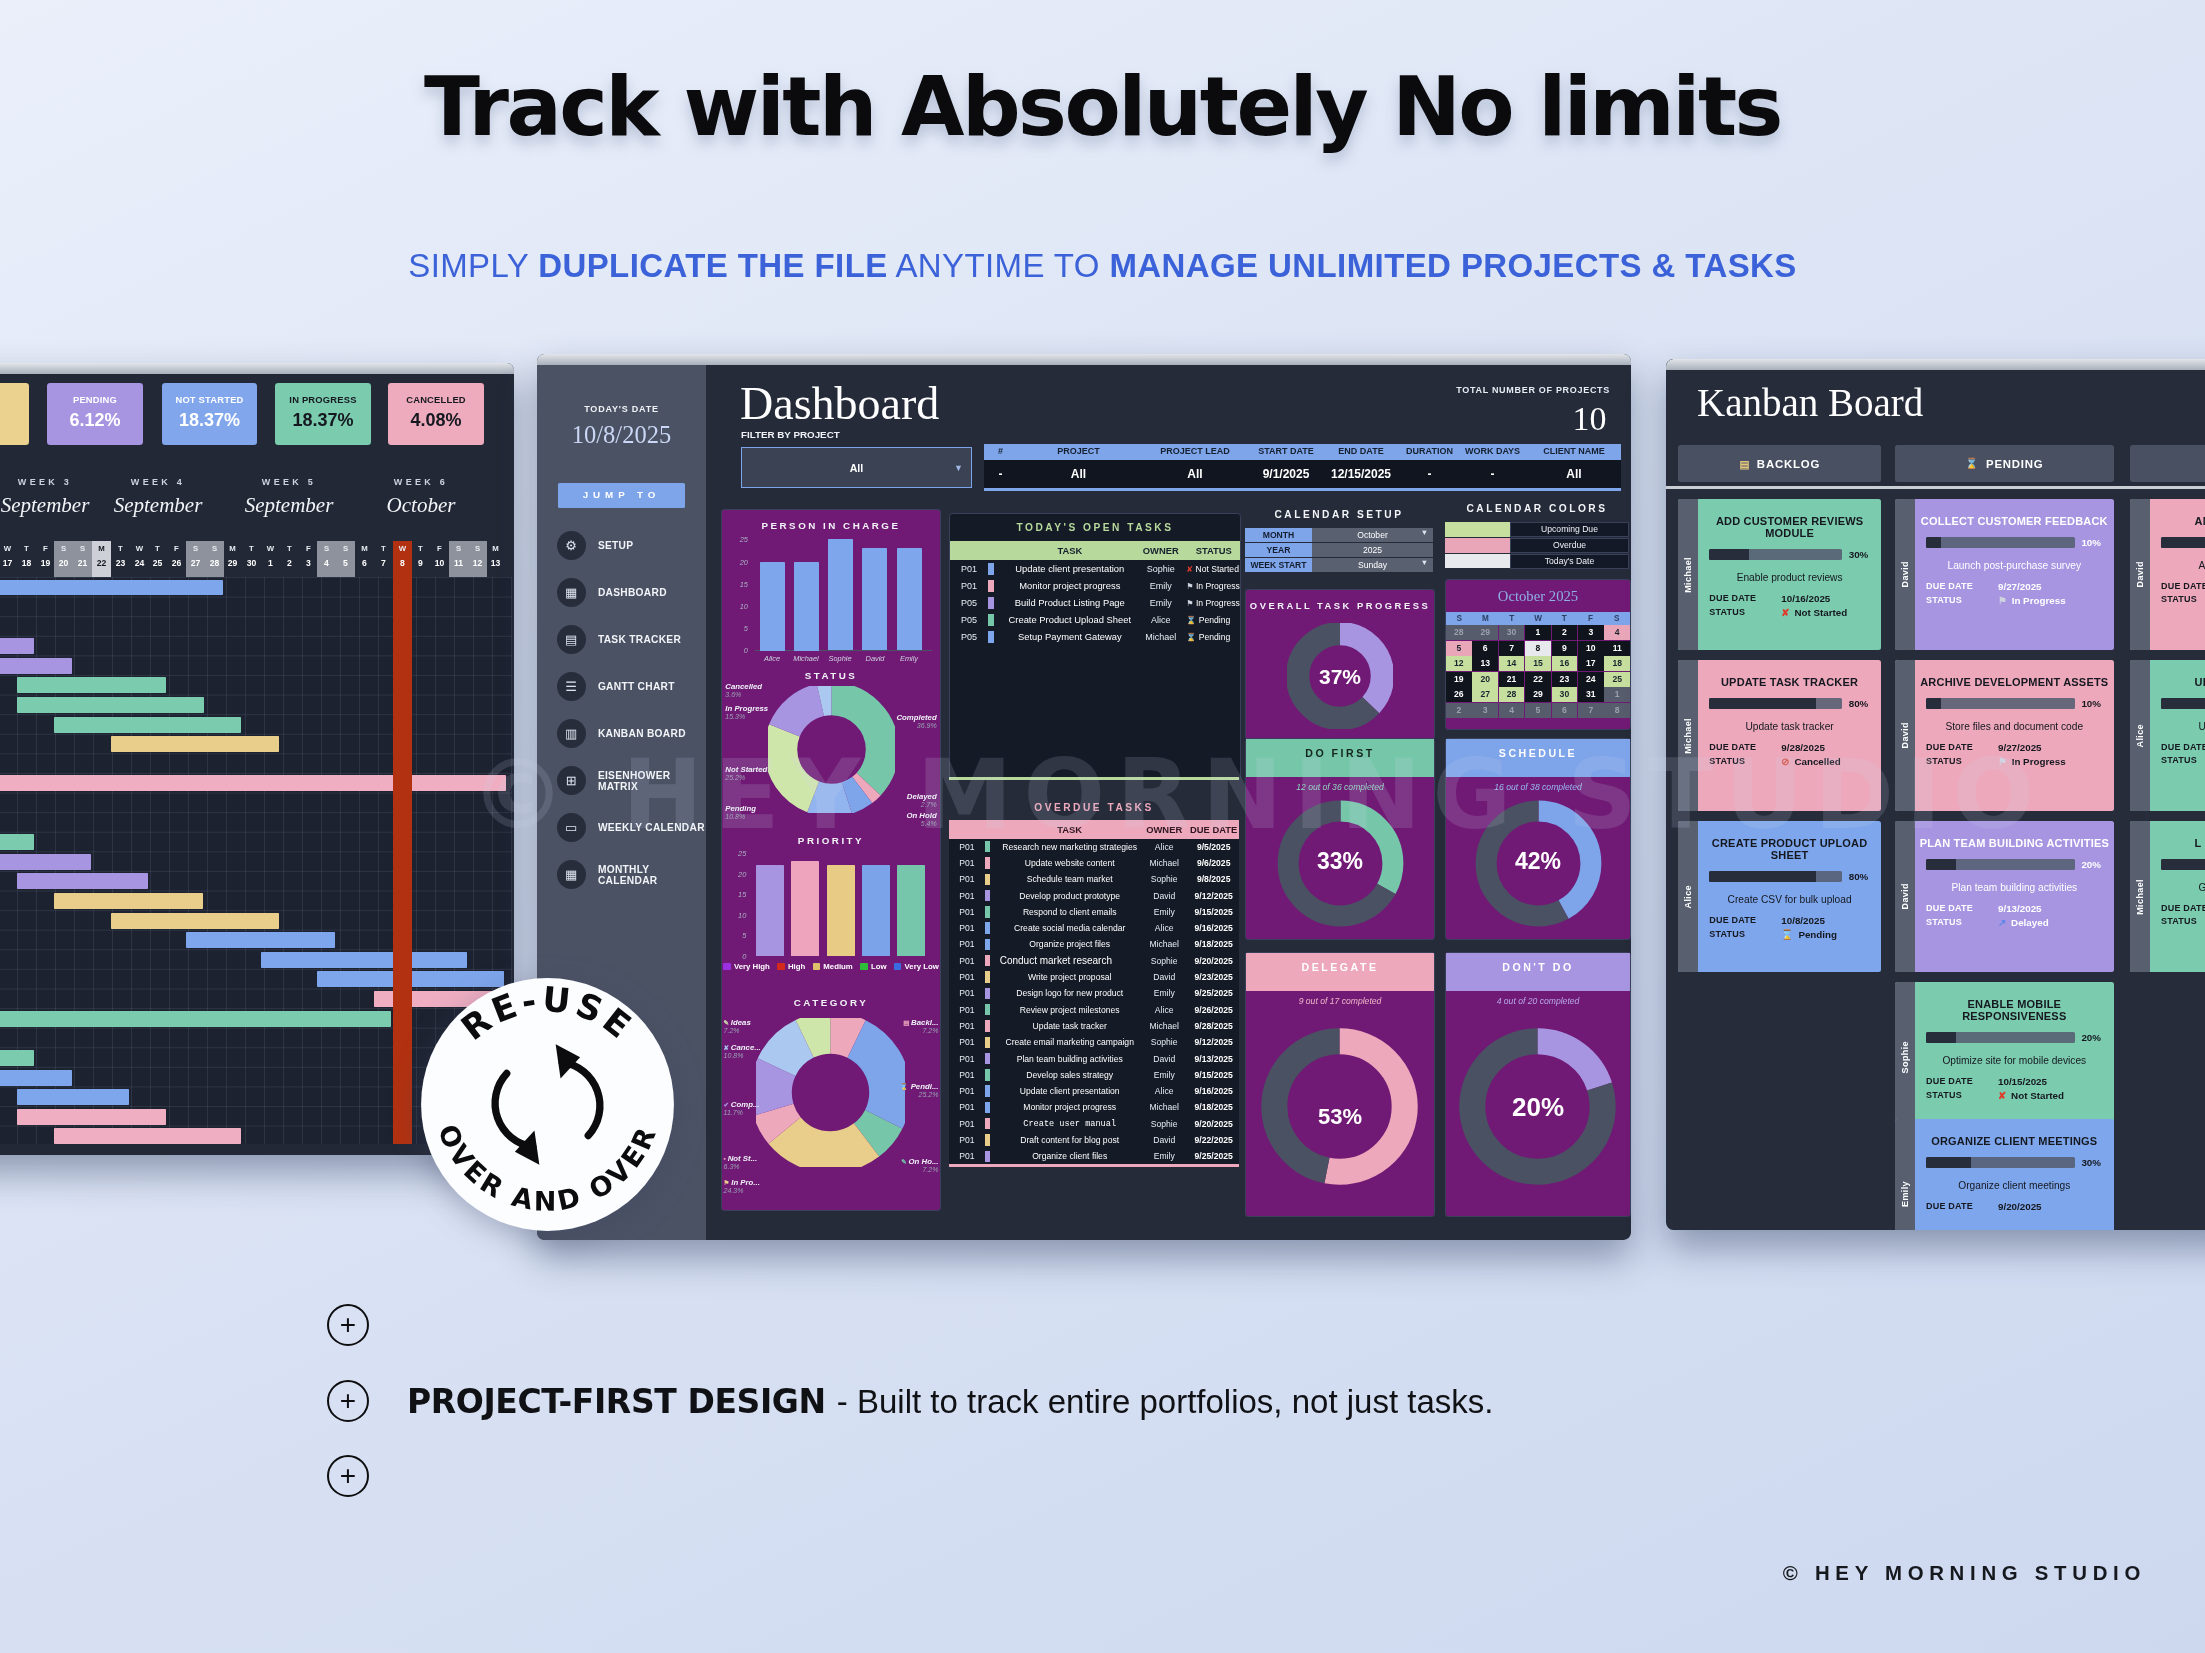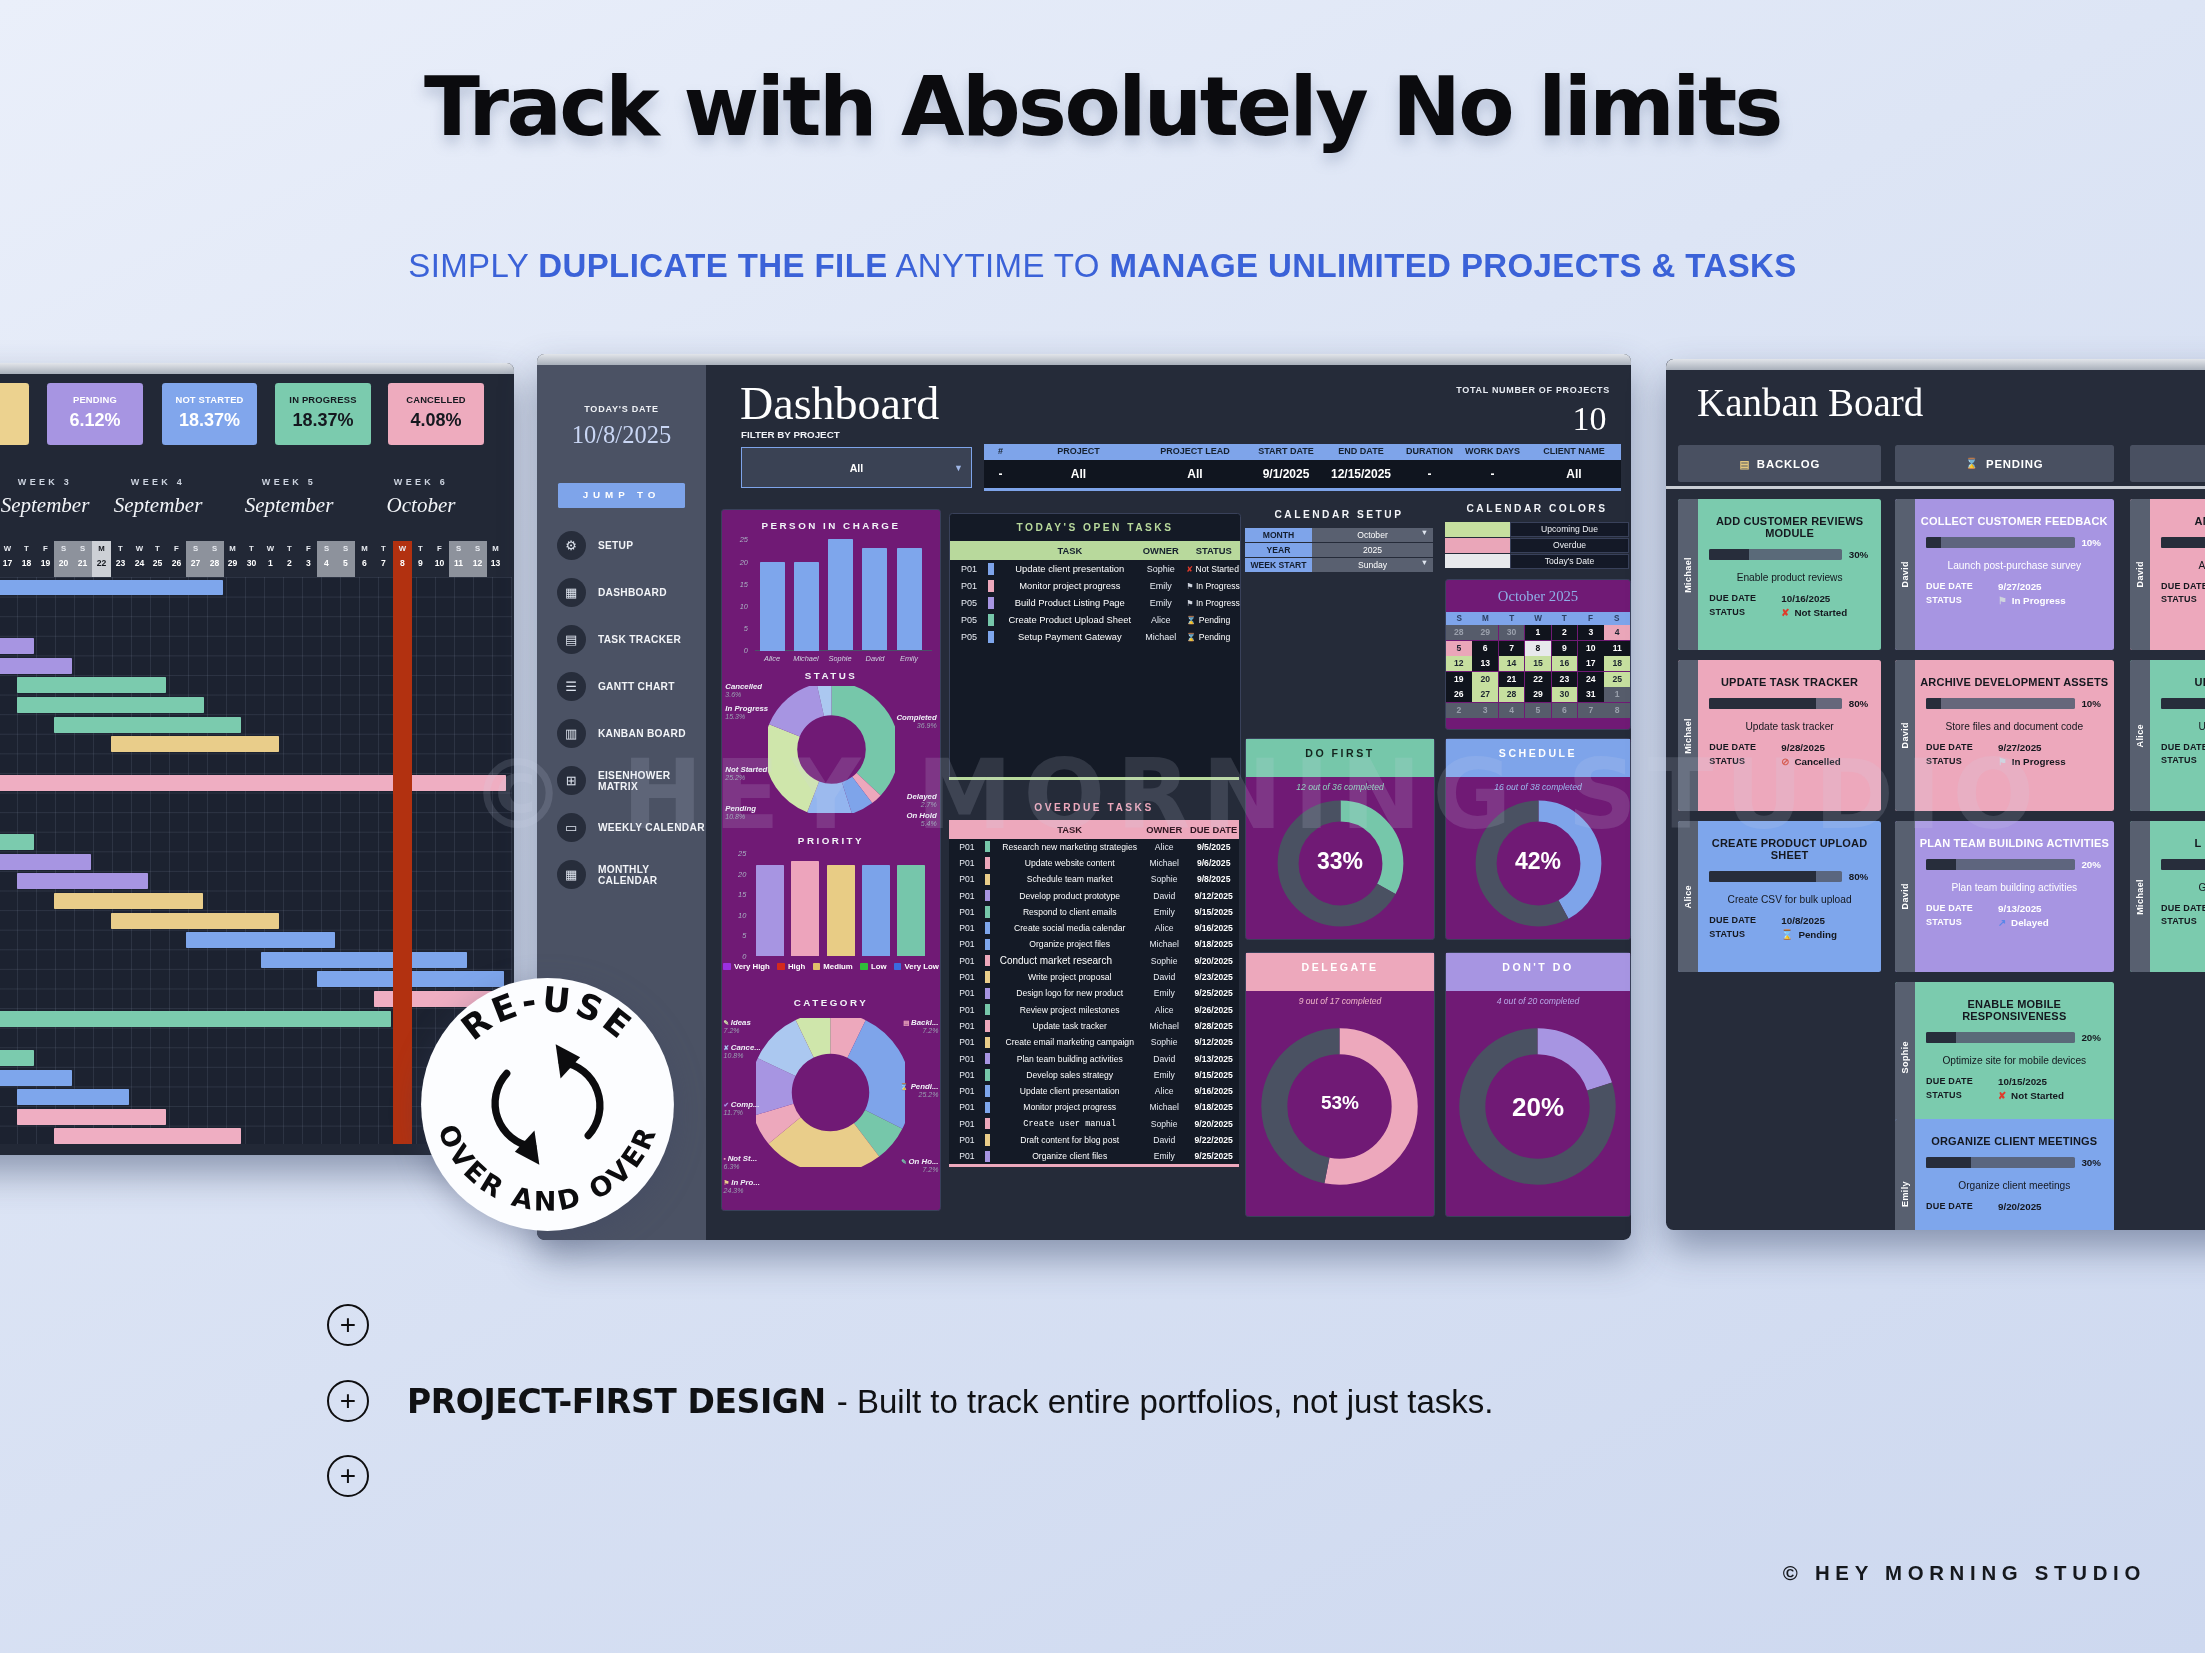--- a/index.html
+++ b/index.html
@@ -828,20 +828,28 @@
             <div class="sw" style="height: 14.7px; background: rgb(234, 166, 185);"></div>
             <div class="lb" style="line-height: 13px; height: 13px;">Overdue</div>
           </div>
           <div class="r">
             <div class="sw" style="height: 14.7px; background: rgb(232, 233, 236);"></div>
             <div class="lb" style="line-height: 13px; height: 13px;">Today's Date</div>
           </div>
         </div>
     </div>
 
+    <div class="card" style="left:708px;top:235px;width:188px;height:149px;" id="progress-card">
+      <div class="sec-t" style="margin-top:9.8px;font-size:9.4px;">OVERALL TASK PROGRESS</div>
+    <svg viewBox="0 0 100 100" style="position: absolute; left: 41px; top: 33px; width: 106px; height: 106px;">
+          <circle cx="50" cy="50" r="40" fill="none" stroke="#a795e2" stroke-width="22" stroke-dasharray="92.99114254625788 251.32741228718345" stroke-dashoffset="0" transform="rotate(-90 50 50)"></circle>
+          <circle cx="50" cy="50" r="40" fill="none" stroke="#4a5162" stroke-width="22" stroke-dasharray="158.3362697409256 251.32741228718345" stroke-dashoffset="-92.99114254625788" transform="rotate(-90 50 50)"></circle>
+        </svg>
+        <div class="donut-pct" style="top: 75px; font-size: 21px;">37%</div>
+      </div>
 
     <div class="card" style="left:908px;top:225px;width:184px;height:149px;">
       <div class="cal-title" style="margin-top:8.2px;">October 2025</div>
       <div class="cal-dow" id="cal-dow" style="margin:6.5px 0 0.8px 0;">
           <div>S</div>
           <div>M</div>
           <div>T</div>
           <div>W</div>
           <div>T</div>
           <div>F</div>
@@ -912,21 +920,21 @@
           </svg>
           <div class="donut-pct" style="top: 109px; font-size: 23px;">42%</div>
         </div>
         <div class="card" style="left: 708px; top: 598px; width: 188px; height: 263px;">
           <div class="qhead" style="background: rgb(237, 168, 188); color: rgb(255, 255, 255);">DELEGATE</div>
           <div class="qsub" style="color: rgb(239, 182, 200);">9 out of 17 completed</div>
           <svg viewBox="0 0 100 100" style="position: absolute; left: 12.3px; top: 72px; width: 163px; height: 163px;">
             <circle cx="50" cy="50" r="40" fill="none" stroke="#eda8bc" stroke-width="16" stroke-dasharray="133.20352851220724 251.32741228718345" stroke-dashoffset="0" transform="rotate(-90 50 50)"></circle>
             <circle cx="50" cy="50" r="40" fill="none" stroke="#4a5162" stroke-width="16" stroke-dasharray="118.12388377497622 251.32741228718345" stroke-dashoffset="-133.20352851220724" transform="rotate(-90 50 50)"></circle>
           </svg>
-          <div class="donut-pct" style="top: 139px; font-size: 19px;">53%</div>
+          <div class="donut-pct" style="top: 151px; font-size: 22px;">53%</div>
         </div>
         <div class="card" style="left: 908px; top: 598px; width: 184px; height: 263px;">
           <div class="qhead" style="background: rgb(167, 149, 226); color: rgb(255, 255, 255);">DON'T DO</div>
           <div class="qsub" style="color: rgb(185, 170, 232);">4 out of 20 completed</div>
           <svg viewBox="0 0 100 100" style="position: absolute; left: 10.2px; top: 72px; width: 163px; height: 163px;">
             <circle cx="50" cy="50" r="40" fill="none" stroke="#a795e2" stroke-width="16" stroke-dasharray="50.26548245743669 251.32741228718345" stroke-dashoffset="0" transform="rotate(-90 50 50)"></circle>
             <circle cx="50" cy="50" r="40" fill="none" stroke="#4a5162" stroke-width="16" stroke-dasharray="201.06192982974676 251.32741228718345" stroke-dashoffset="-50.26548245743669" transform="rotate(-90 50 50)"></circle>
           </svg>
           <div class="donut-pct" style="top: 139px; font-size: 26px;">20%</div>
         </div>

